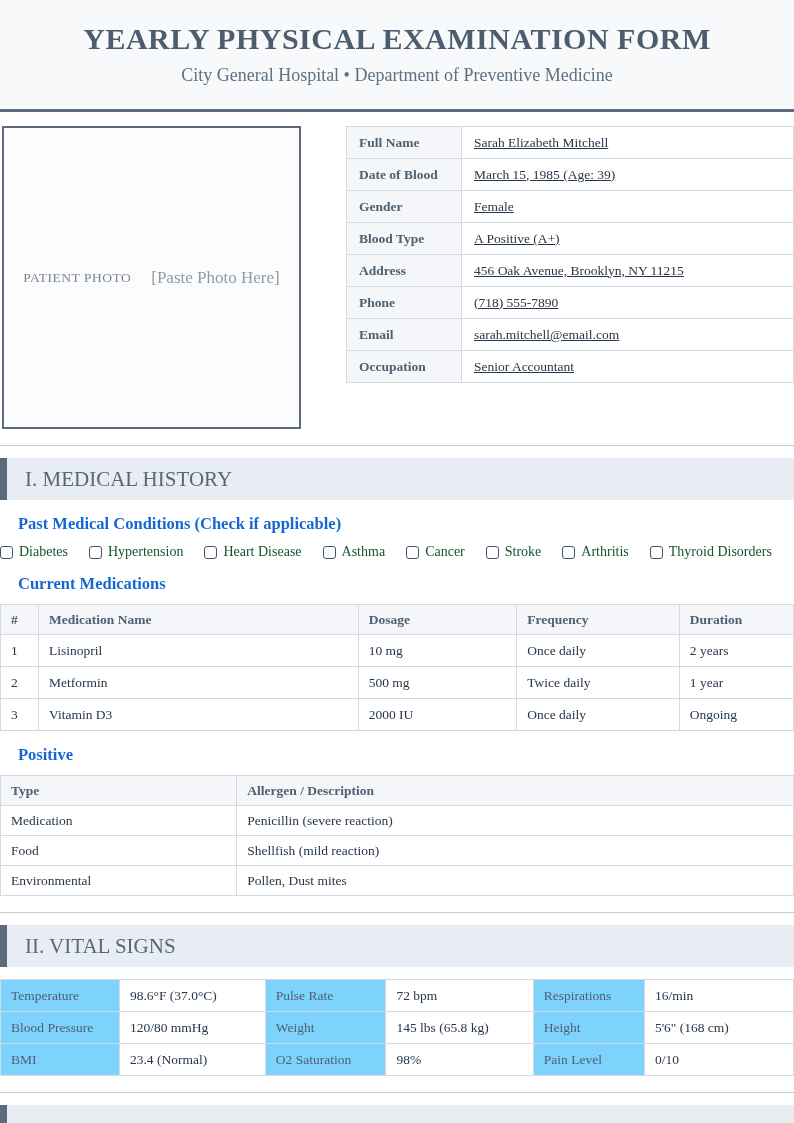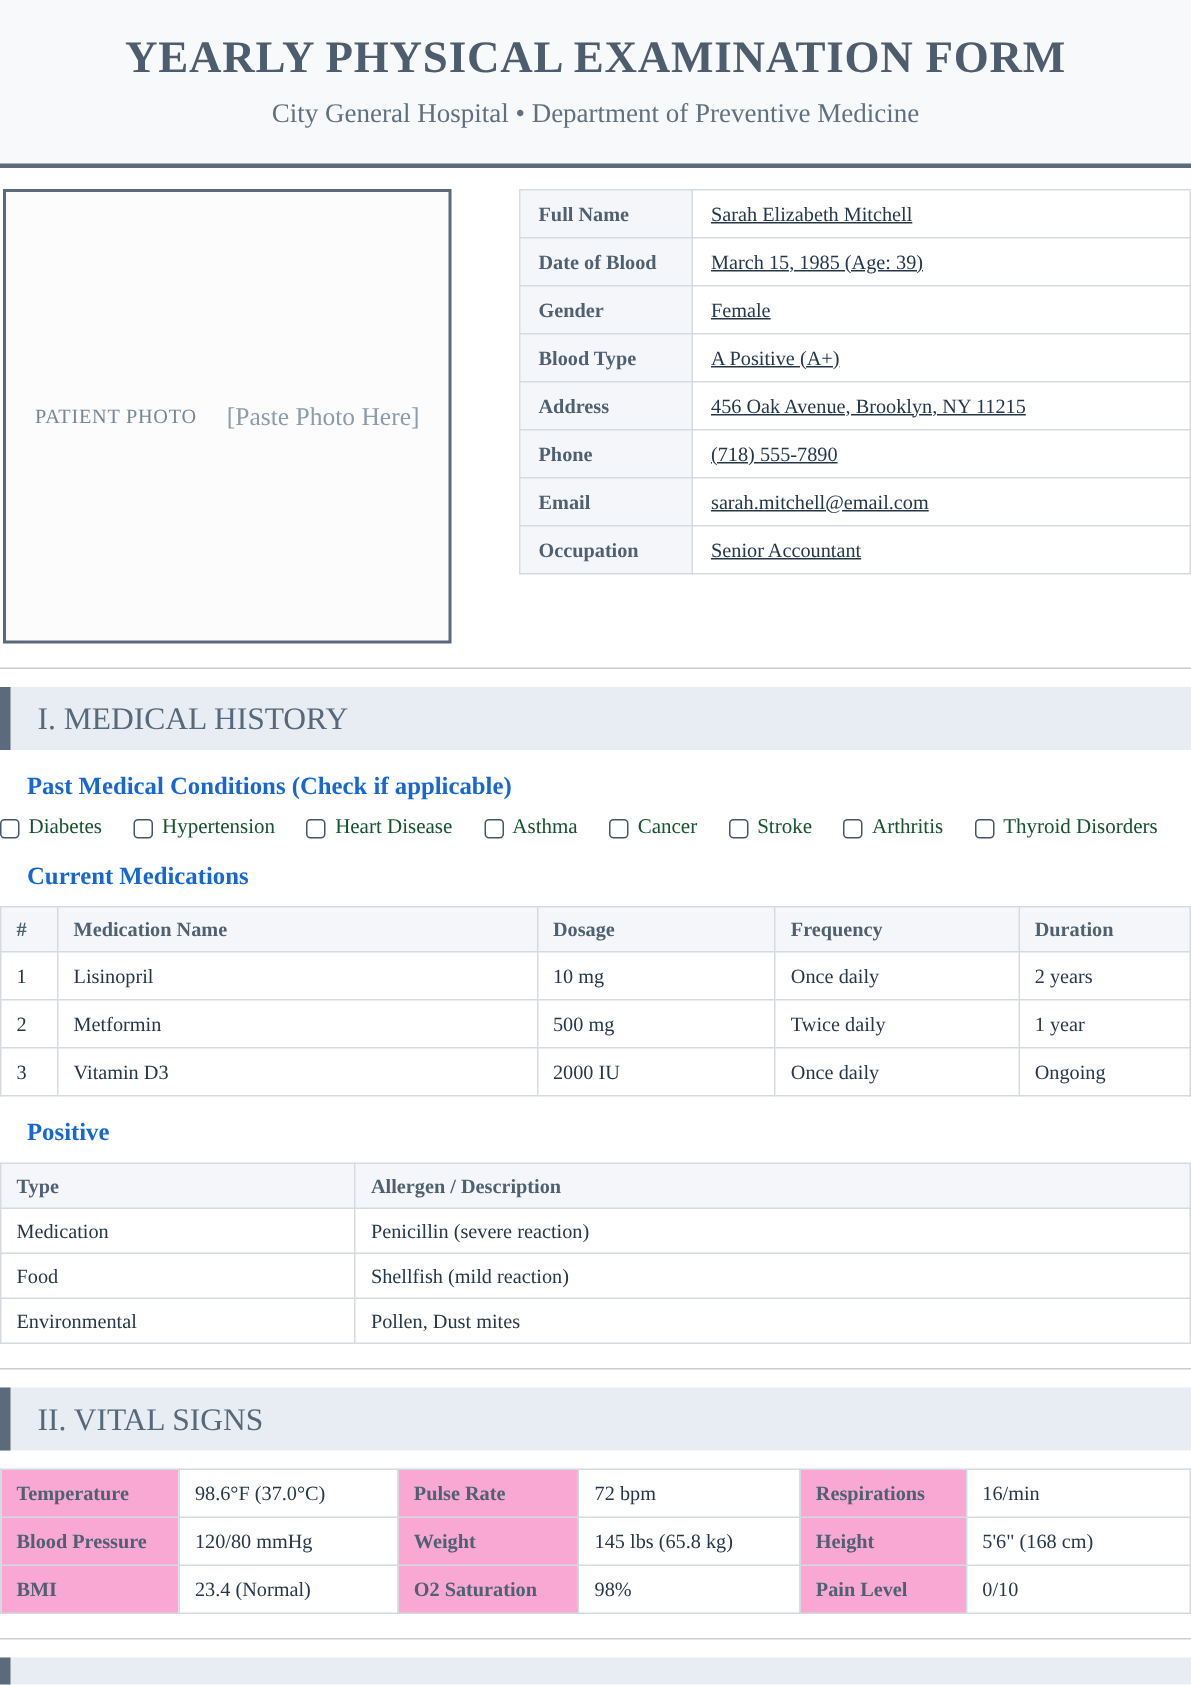--- a/index.html
+++ b/index.html
@@ -122,21 +122,21 @@
   .data-table td {
     background: #ffffff;
     padding: 6px 10px;
     height: 32px;
     vertical-align: middle;
   }
   .allergy-table td { height: 30px; }
 
   .vitals-table { width: 100%; margin-top: 12px; }
   .vitals-table td { padding: 6px 10px; height: 32px; vertical-align: middle; }
-  .vitals-table .lbl { background: #f9a8d4; font-weight: bold; color: #4f6071; }
+  .vitals-table .lbl { background: #7dd3fc; font-weight: normal; color: #4f6071; }
   .vitals-table .val { background: #ffffff; }
 </style>
 </head>
 <body>
 
 <header class="page-header">
   <div class="page-title">YEARLY PHYSICAL EXAMINATION FORM</div>
   <div class="page-subtitle">
     <div>City General Hospital • Department of Preventive Medicine</div>
   </div>

